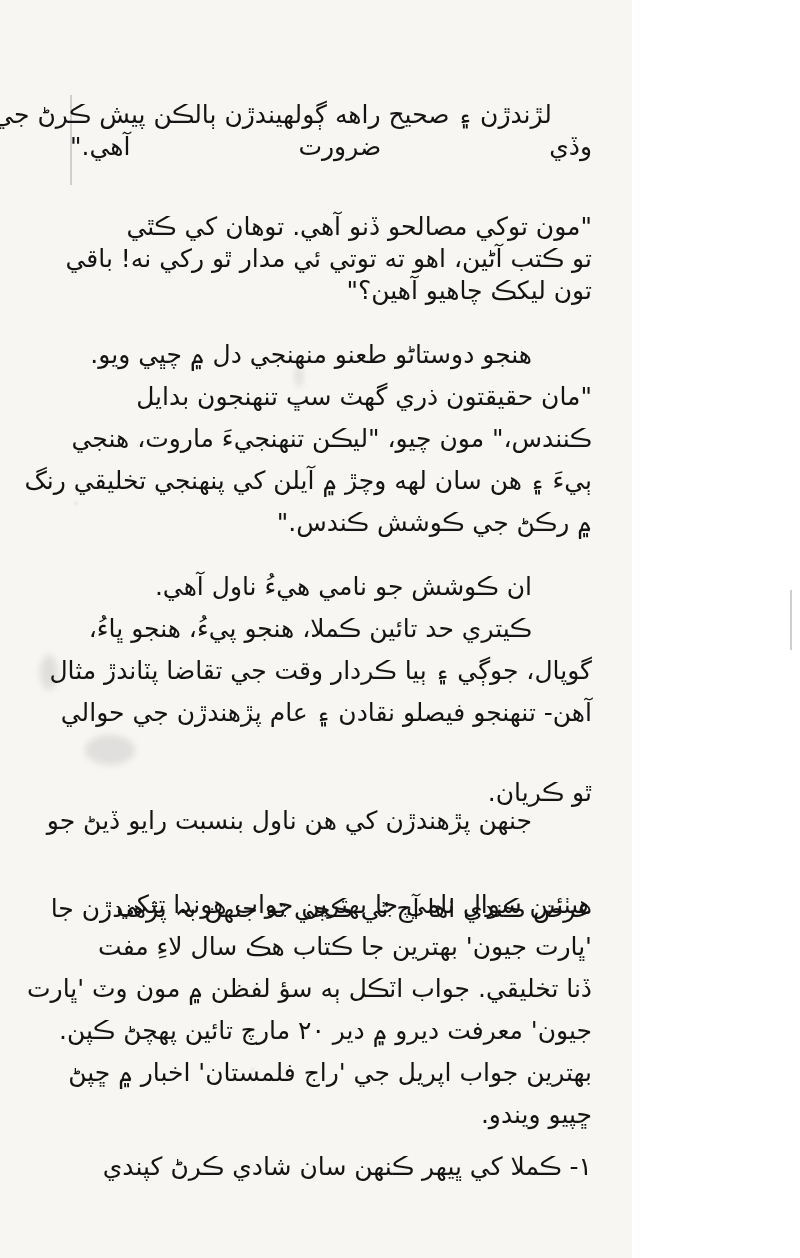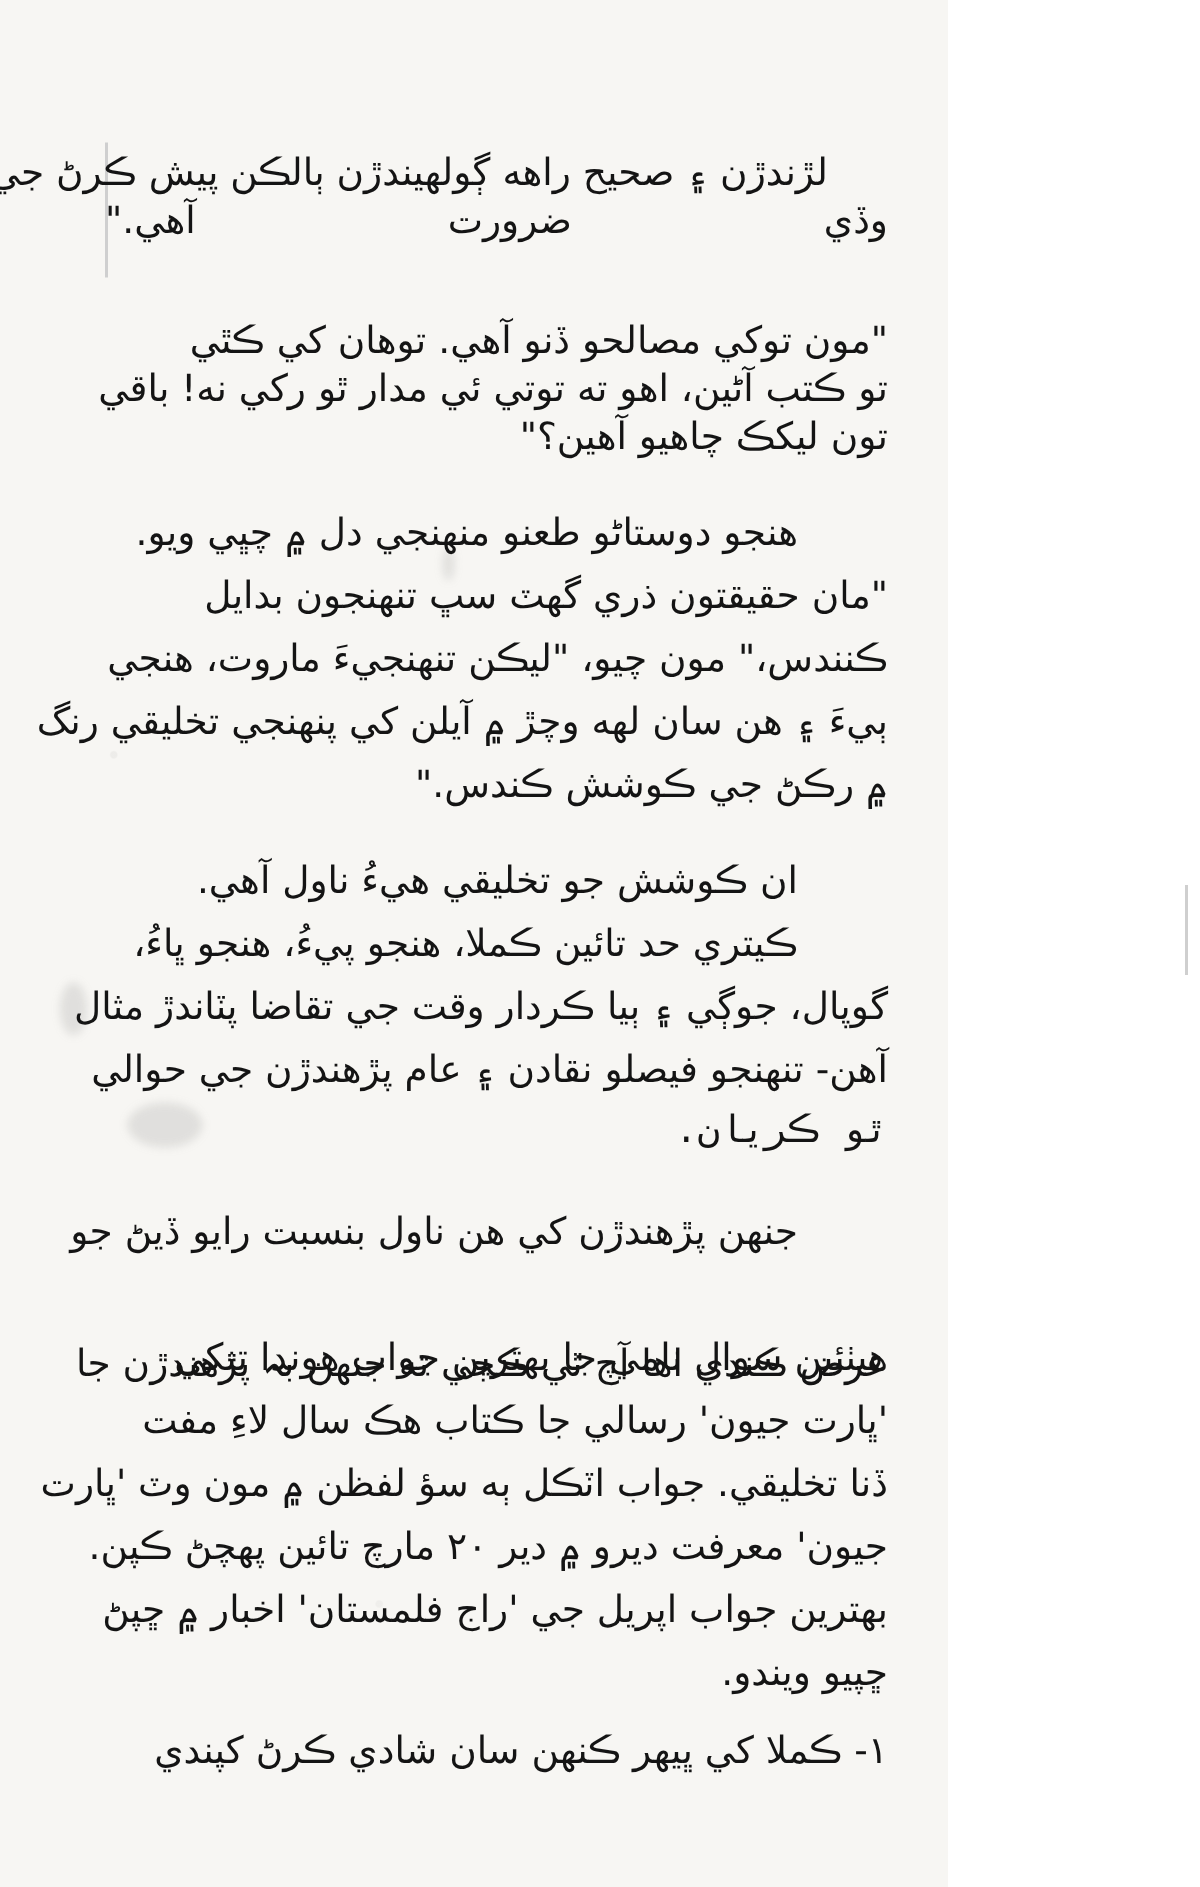--- a/index.html
+++ b/index.html
@@ -78,30 +78,30 @@
     <div class="line last" style="top:130px;right:0;">"مون توکي مصالحو ڏنو آهي. توهان کي ڪٿي</div>
     <div class="line last" style="top:162px;right:0;">تو ڪتب آڻين، اهو ته توتي ئي مدار ٿو رکي نه! باقي</div>
     <div class="line last" style="top:194px;right:0;">تون ليکڪ چاهيو آهين؟"</div>
 
     <div class="line last" style="top:258px;right:60px;">هنجو دوستاڻو طعنو منهنجي دل ۾ چڀي ويو.</div>
     <div class="line last" style="top:300px;right:0;">"مان حقيقتون ذري گهٽ سڀ تنهنجون بدايل</div>
     <div class="line last" style="top:342px;right:0;">ڪنندس،" مون چيو، "ليڪن تنهنجيءَ ماروت، هنجي</div>
     <div class="line last" style="top:384px;right:0;text-align:right;">ٻيءَ ۽ هن سان لهه وچڙ ۾ آيلن کي پنهنجي تخليقي رنگ</div>
     <div class="line last" style="top:426px;right:0;">۾ رڪڻ جي ڪوشش ڪندس."</div>
 
-    <div class="line last" style="top:490px;right:60px;">ان ڪوشش جو تخليقي هيءُ ناول آهي.</div>
+    <div class="line last" style="top:490px;right:60px;">ان ڪوشش جو نامي هيءُ ناول آهي.</div>
     <div class="line last" style="top:532px;right:60px;">ڪيتري حد تائين ڪملا، هنجو پيءُ، هنجو ڀاءُ،</div>
     <div class="line last" style="top:574px;right:0;">گوپال، جوڳي ۽ ٻيا ڪردار وقت جي تقاضا پٽاندڙ مثال</div>
     <div class="line last" style="top:616px;right:0;margin-left:16px;">آهن- تنهنجو فيصلو نقادن ۽ عام پڙهندڙن جي حوالي</div>
-    <div class="line last" style="top:658px;right:0;font-family:Liberation Mono, monospace;">ٿو ڪريان.</div>
+    <div class="line last" style="top:696px;right:0;">ٿو ڪريان.</div>
 
     <div class="line last" style="top:724px;right:60px;">جنهن پڙهندڙن کي هن ناول بنسبت رايو ڏيڻ جو</div>
     <div class="line last" style="top:766px;right:0;margin-top:46px;">عرض ڪندي اها آچ ٿي ڪجي ته جنهن بہ پڙهندڙن جا</div>
     <div class="line last" style="top:808px;right:0;">هيٺئين سوال نامي جا بهترين جواب هوندا تنکي</div>
-    <div class="line last" style="top:850px;right:0;">'ڀارت جيون' رسالي جا ڪتاب هڪ سال لاءِ مفت</div>
+    <div class="line last" style="top:850px;right:0;">'ڀارت جيون' بهترين جا ڪتاب هڪ سال لاءِ مفت</div>
     <div class="line last" style="top:892px;right:0;">ڏنا تخليقي. جواب اٽڪل ٻه سؤ لفظن ۾ مون وٽ 'ڀارت</div>
     <div class="line last" style="top:934px;right:0;">جيون' معرفت ديرو ۾ دير ۲۰ مارچ تائين پهچڻ ڪپن.</div>
     <div class="line last" style="top:976px;right:0;">بهترين جواب اپريل جي 'راج فلمستان' اخبار ۾ ڇپڻ</div>
     <div class="line last" style="top:1018px;right:0;">ڇپيو ويندو.</div>
 
     <div class="line last" style="top:1070px;right:0;text-align:right;">۱- ڪملا کي ڀيهر ڪنهن سان شادي ڪرڻ کپندي</div>
   </div>
 </div>
 
 </body></html>

